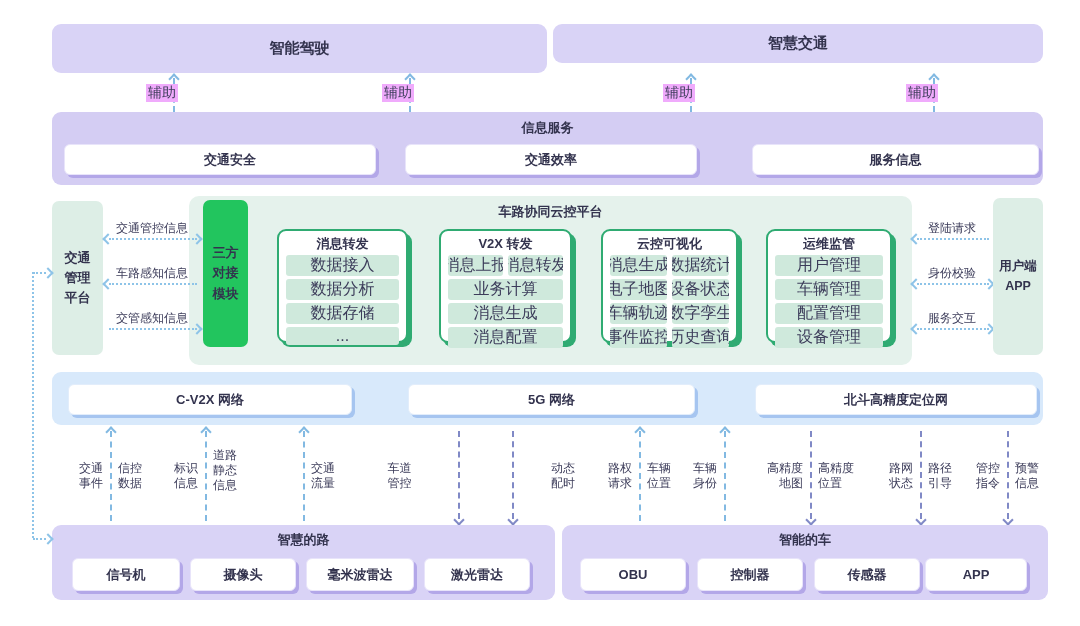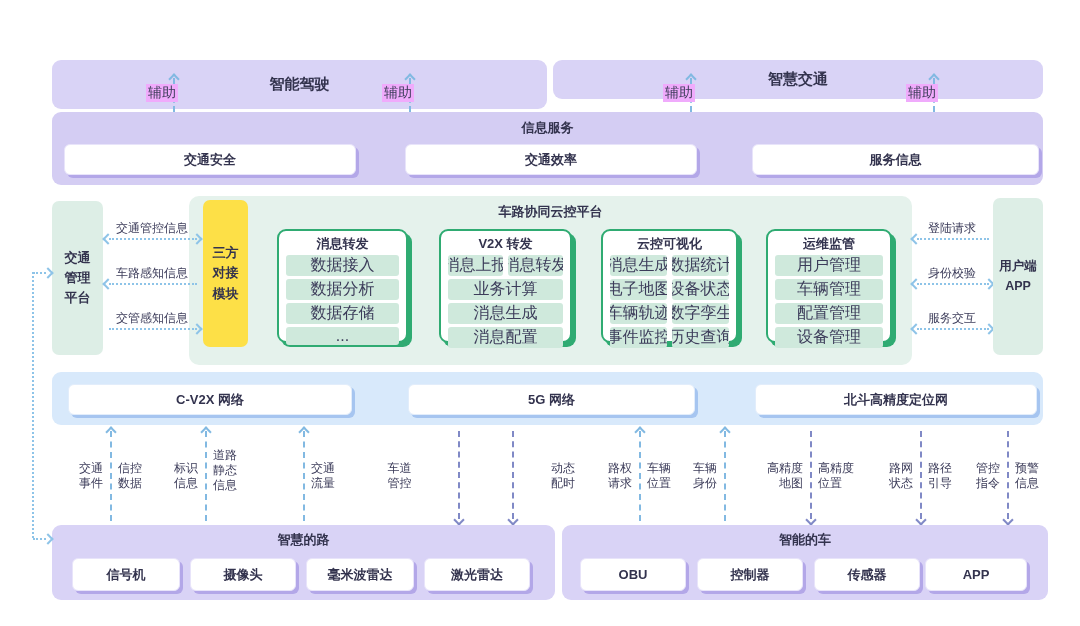--- a/index.html
+++ b/index.html
@@ -8,41 +8,41 @@
     background:#ffffff;
     font-family:"Liberation Sans","DejaVu Sans",sans-serif;
     color:#33334e;
   }
   .abs { position:absolute; }
   .flexc { display:flex; align-items:center; justify-content:center; }
 
   
   .lav { background:#d9d3f6; border-radius:9px; }
   .lav-band { background:#d4cdf3; border-radius:9px; }
-  .big-title { font-size:15px; font-weight:bold;margin-top:36px; }
+  .big-title { font-size:15px; font-weight:bold; }
   .band-title { font-size:13px; font-weight:bold; text-align:center; }
 
   
   .wbox {
     position:absolute; background:#ffffff; border-radius:6px;
     box-shadow:3px 3px 0 #b3a7e8; border:1px solid #e8e4fa;
     display:flex; align-items:center; justify-content:center;
     font-size:13px; font-weight:bold; height:29px;
   }
   .wbox.blue-sh { box-shadow:3px 3px 0 #a6c5f0; border:1px solid #e2edfb; }
 
   
   .mint-wrap { background:#e5f2ec; border-radius:10px; }
   .mint-box {
     background:#ddeee6; border-radius:7px;
     display:flex; align-items:center; justify-content:center;
     font-size:13px; font-weight:bold; text-align:center;
     white-space:pre-line; line-height:1.55;
   }
-  .mint-dark { background:#fde047; }
+  .mint-dark { background:#22c55e; }
   .gcard {
     position:absolute; top:229px; height:114px; box-sizing:border-box;
     background:#ffffff; border:2px solid #2fab72; border-radius:9px;
     box-shadow:4px 4px 0 #2fab72;
     padding:4px 7px 6px 7px; display:flex; flex-direction:column; gap:3px;
   }
   .ghead { font-size:13px; font-weight:bold; text-align:center; line-height:17px; height:17px; }
   .grow { display:flex; gap:5px; flex:1; }
   .pill {
     flex:1; background:#cfe9dc; border-radius:3px; font-size:16px;
@@ -93,21 +93,21 @@
   <div class="vdash blue" style="left:690px; top:78px; height:34px;"></div>
   <div class="ch ch-u" style="left:687px; top:75px;"></div>
   <div class="assist-label" style="left:663px;">辅助</div>
 
   <div class="vdash blue" style="left:933px; top:78px; height:34px;"></div>
   <div class="ch ch-u" style="left:930px; top:75px;"></div>
   <div class="assist-label" style="left:906px;">辅助</div>
 
   <div class="abs lav-band" style="left:52px; top:112px; width:991px; height:73px;"></div>
   <div class="abs band-title" style="left:52px; top:119px; width:991px;">信息服务</div>
-  <div class="wbox" style="left:64px; top:144px; width:290px;">交通安全</div>
+  <div class="wbox" style="left:64px; top:144px; width:290px;padding-left:20px;">交通安全</div>
   <div class="wbox" style="left:405px; top:144px; width:290px;">交通效率</div>
   <div class="wbox" style="left:752px; top:144px; width:285px;">服务信息</div>
 
   <div class="abs mint-wrap" style="left:189px; top:196px; width:723px; height:169px;"></div>
   <div class="abs band-title" style="left:189px; top:203px; width:723px;">车路协同云控平台</div>
 
   <div class="abs mint-box" style="left:52px; top:201px; width:51px; height:154px;">交通
 管理
 平台</div>
 

